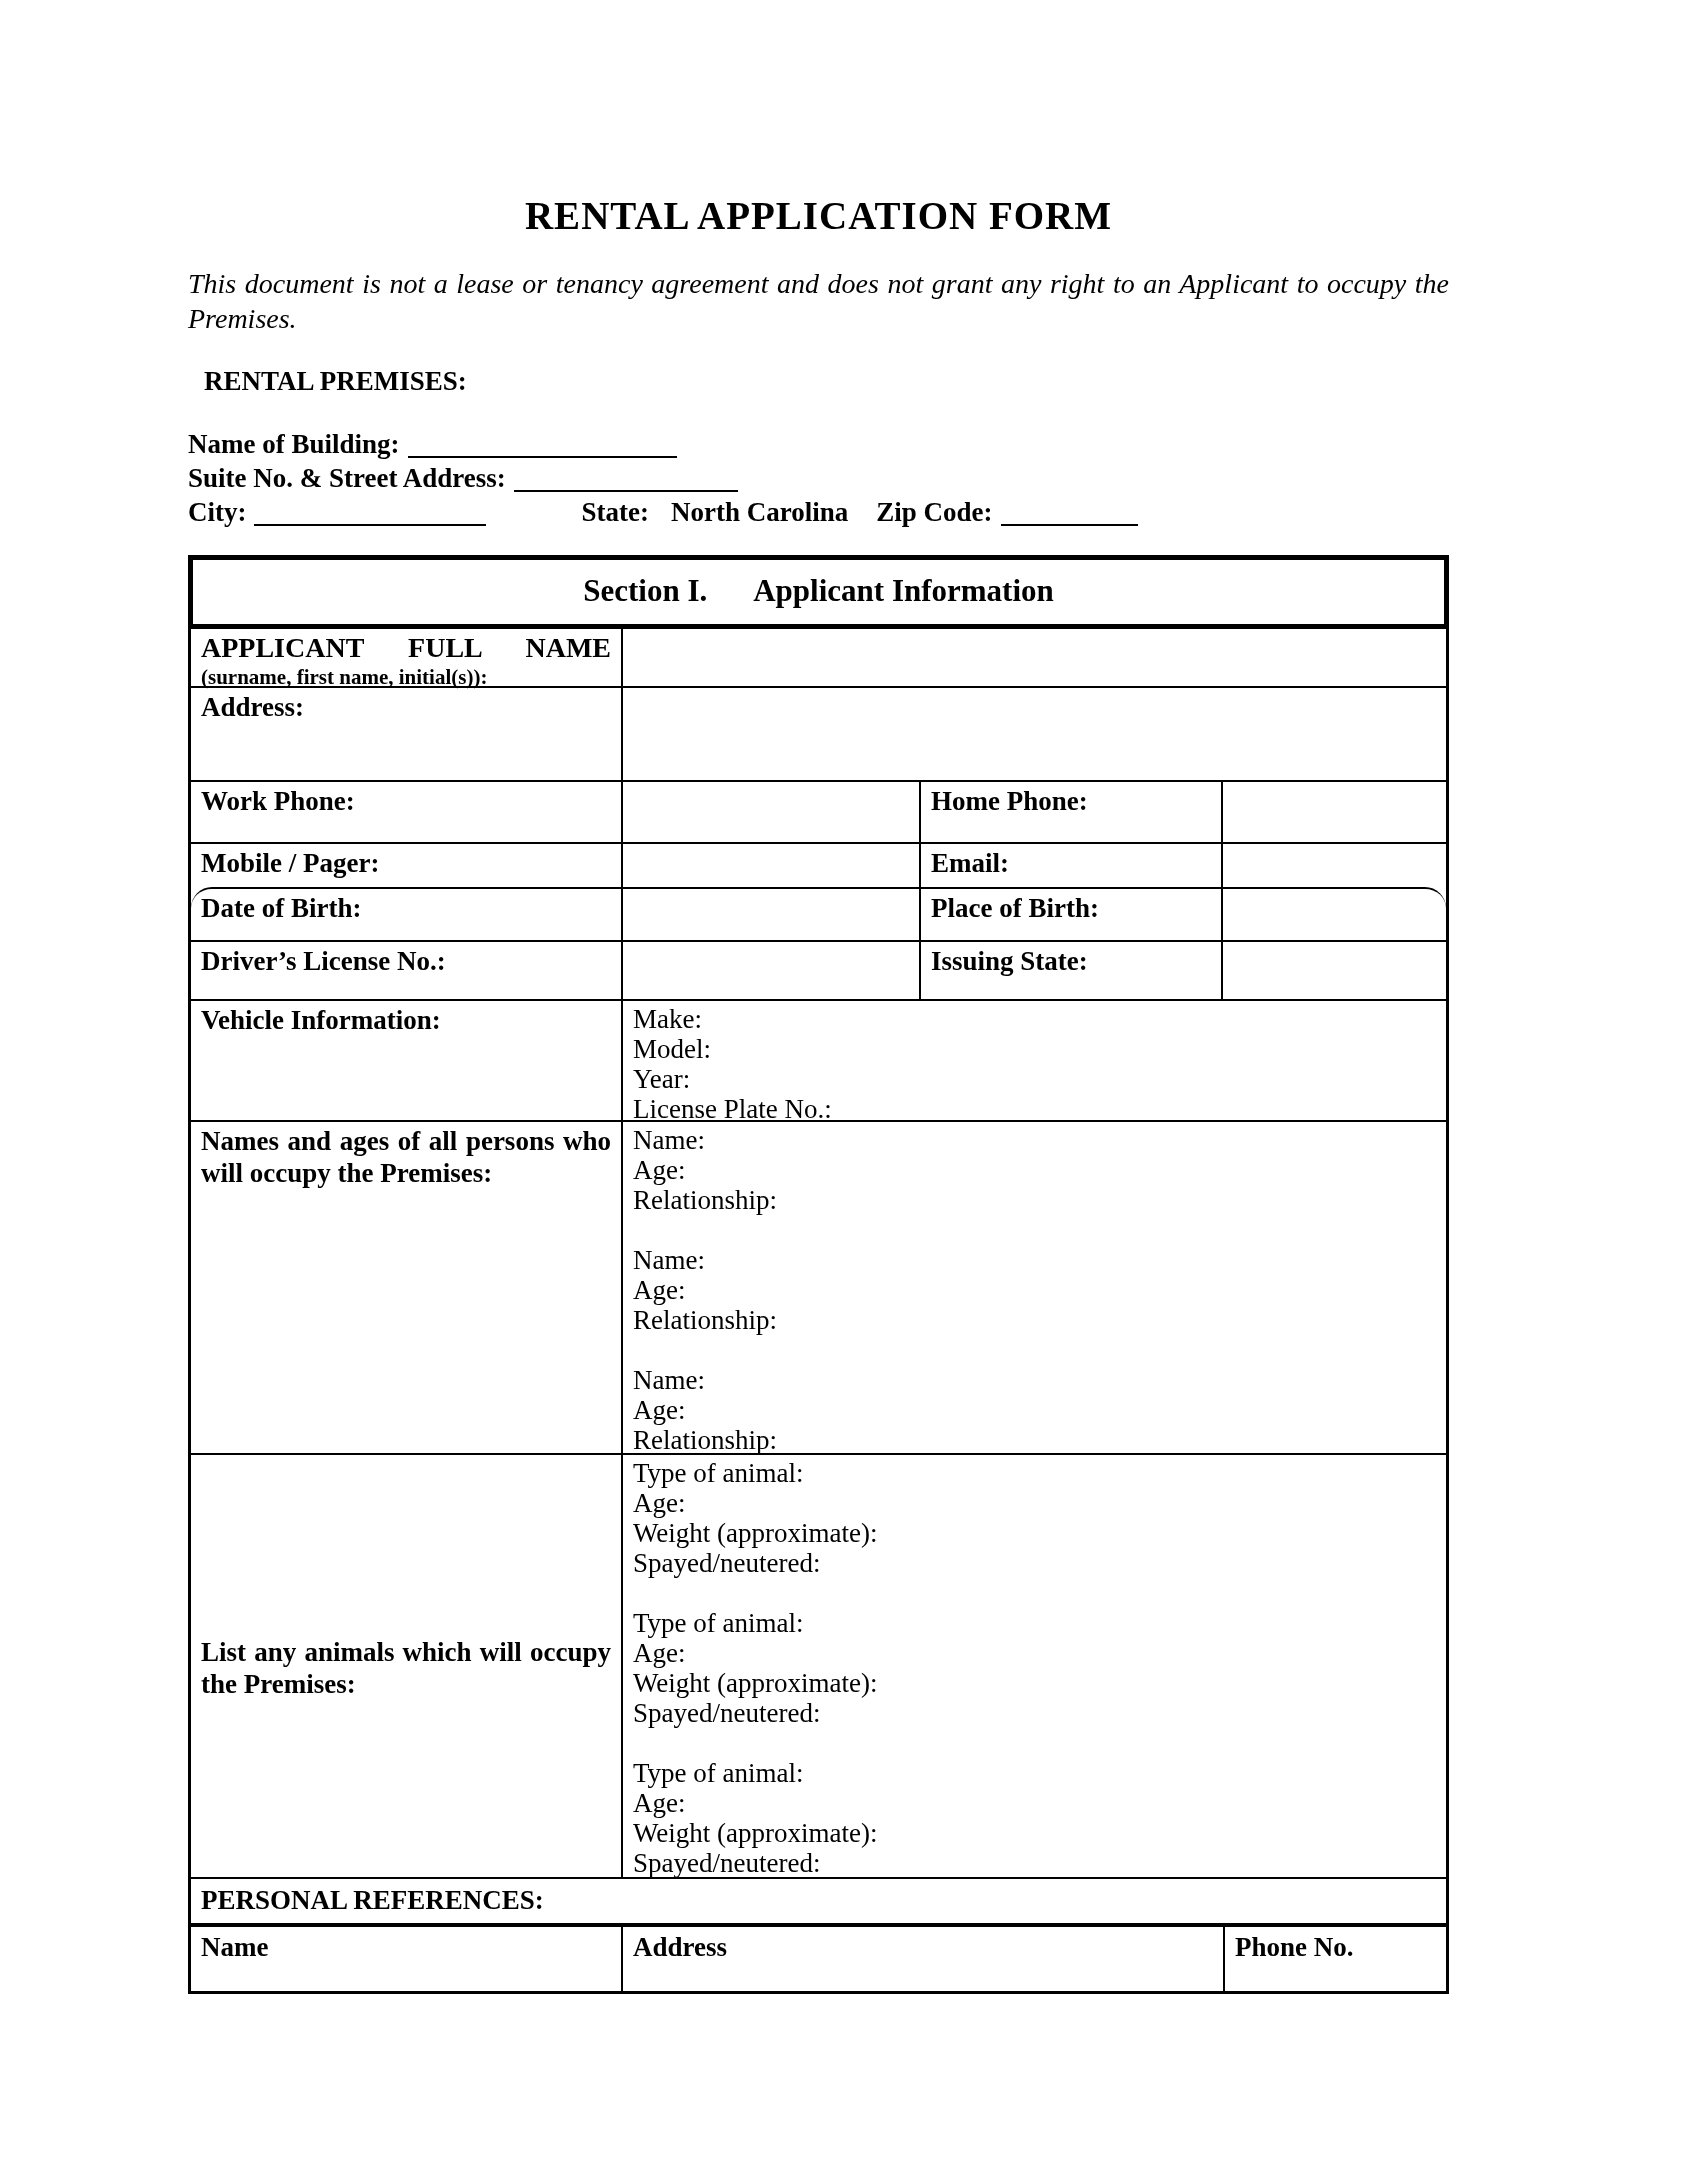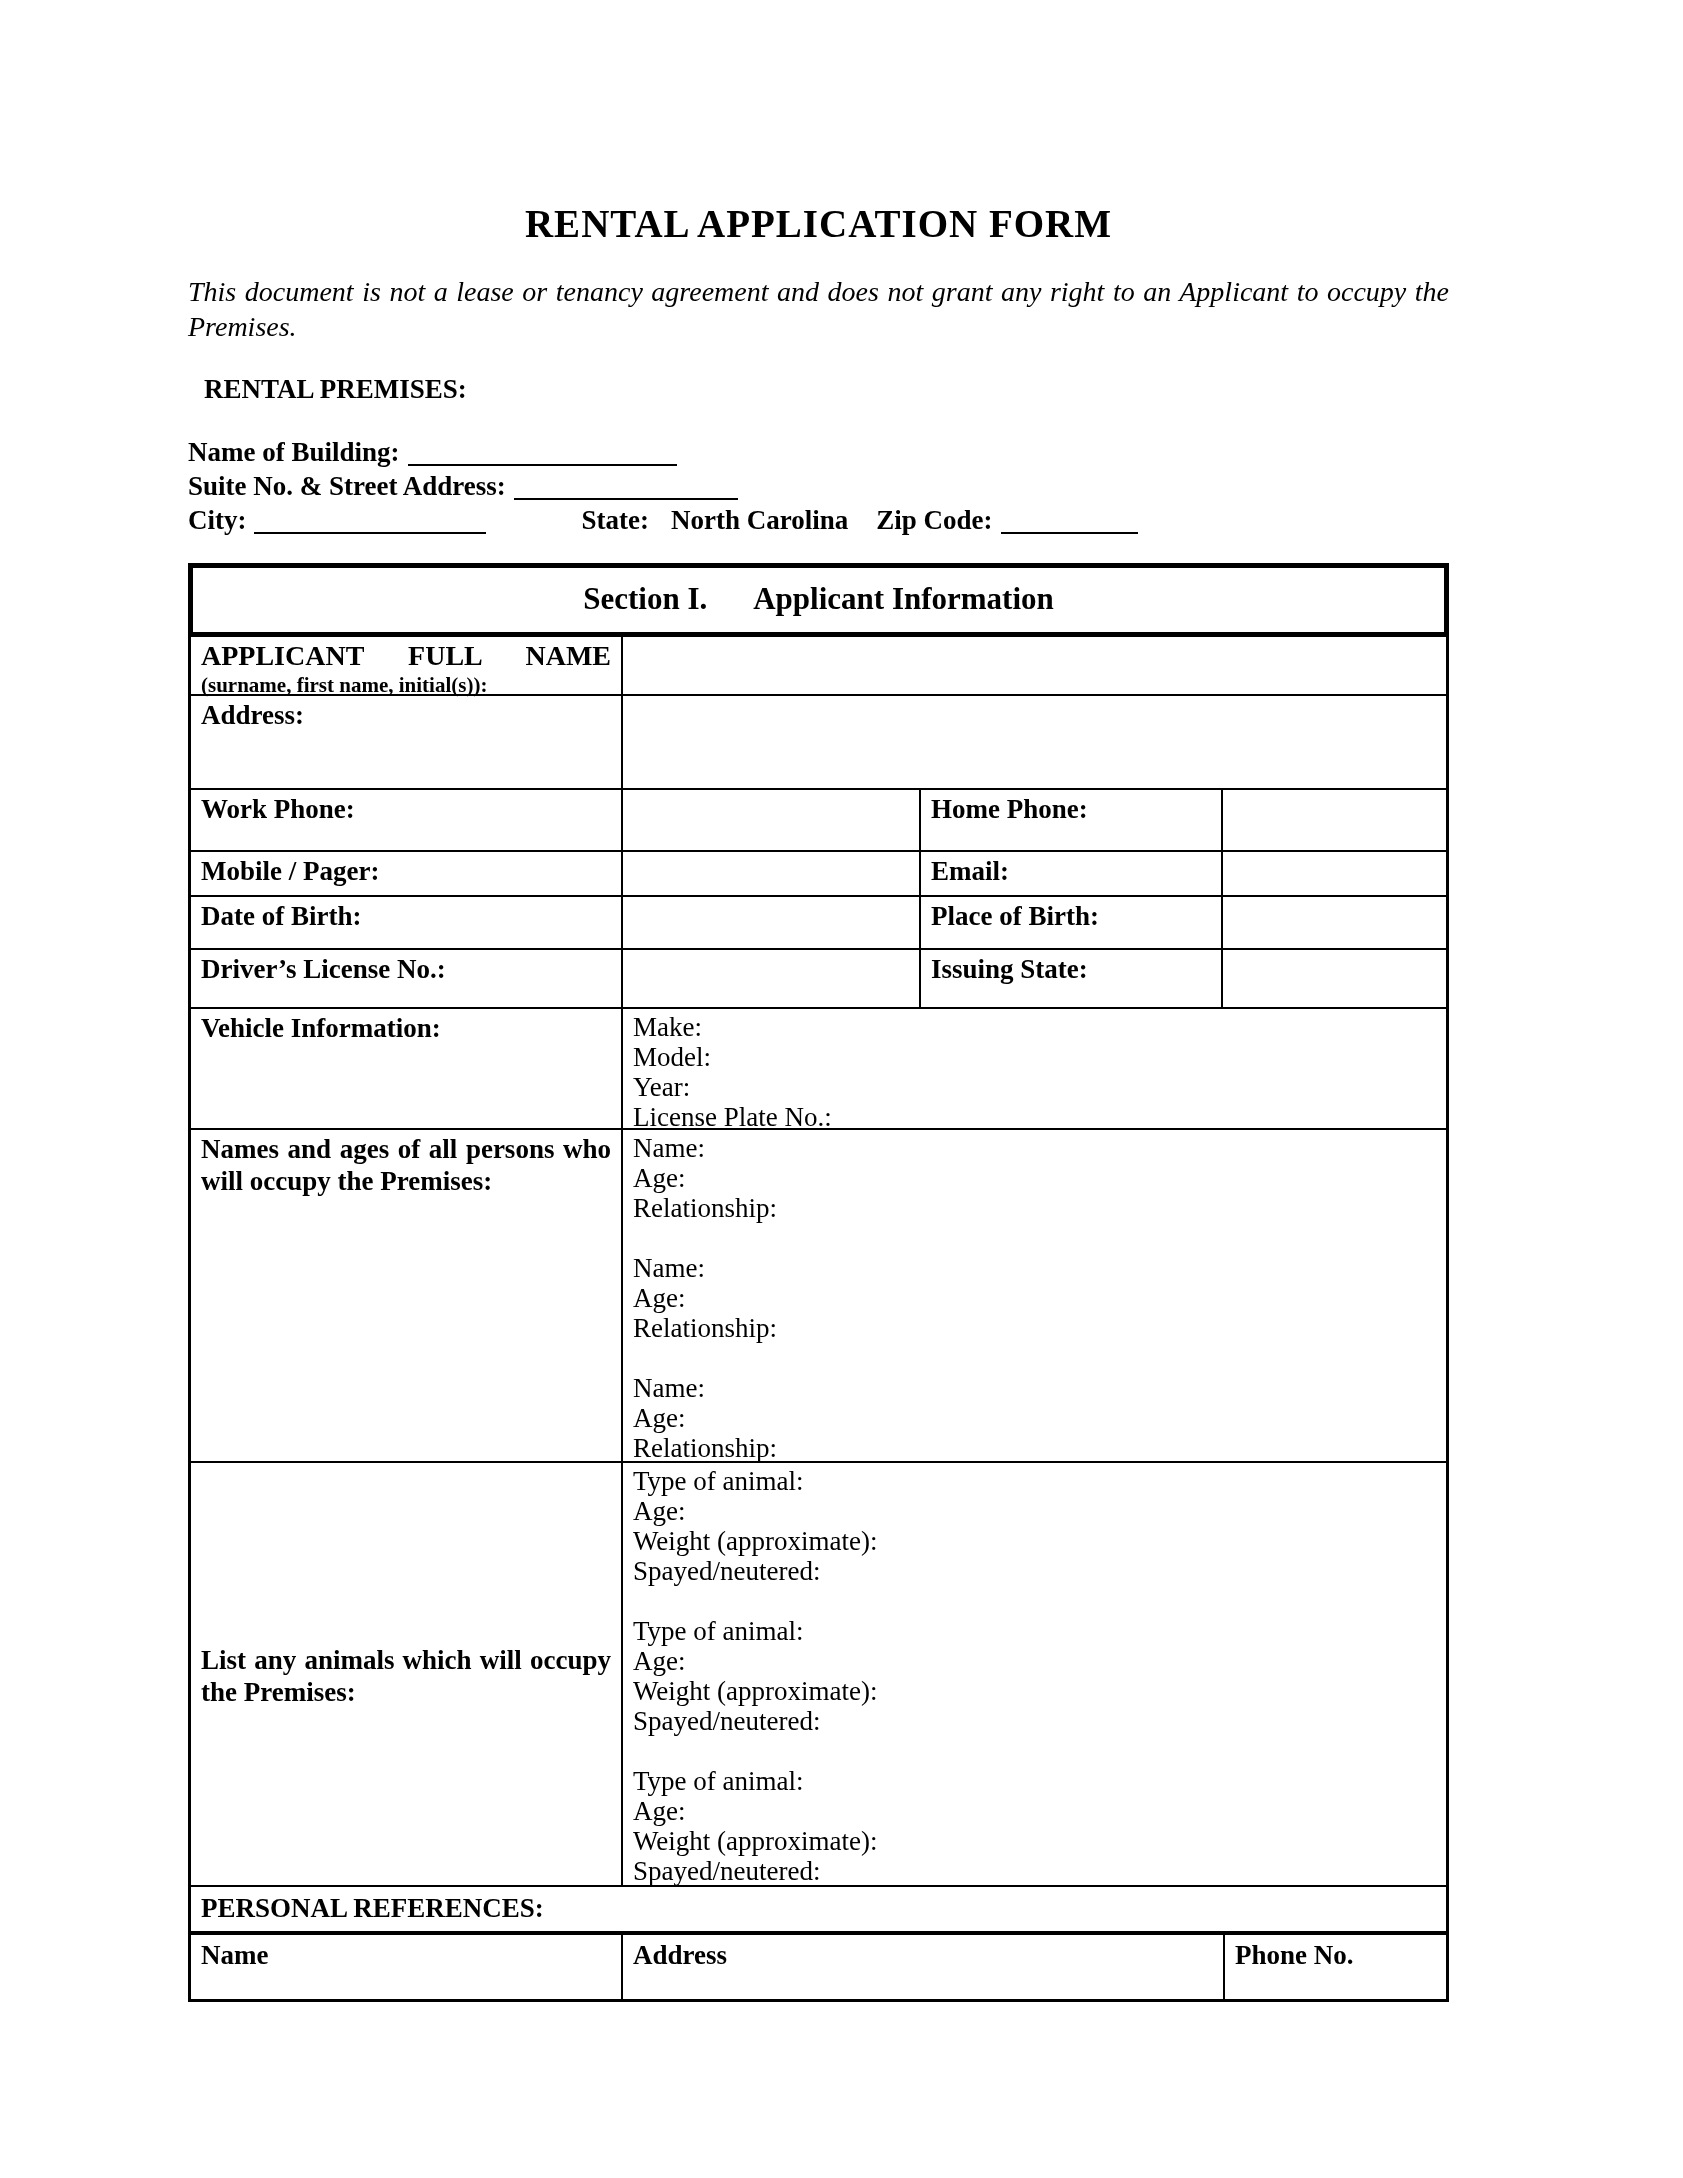--- a/index.html
+++ b/index.html
@@ -3,21 +3,21 @@
 <meta charset="utf-8">
 <style>
   html,body { margin:0; padding:0; background:#ffffff; }
   .page {
     position:relative; width:1683px; height:2178px; background:#ffffff;
     font-family:"Liberation Serif", serif; color:#000000; overflow:hidden;
   }
   .doc { position:absolute; left:188px; top:188px; width:1261px; }
 
   .title {
-    margin:12px; text-align:center; font-size:39px; font-weight:bold;
+    margin:4px; text-align:center; font-size:39px; font-weight:bold;
     letter-spacing:1px; line-height:48px;
   }
   .disclaimer {
     margin:26px 0 0 0; font-style:italic; font-size:28px; line-height:35px;
     text-align:justify;
   }
   .premises-heading { margin:30px 0 0 16px; font-size:27px; font-weight:bold; }
 
   .fields { margin-top:30px; font-size:27px; font-weight:bold; }
   .field-line { line-height:34px; white-space:nowrap; }
@@ -51,21 +51,21 @@
   .grow { flex:1 1 auto; }
   .w-label { flex:0 0 430px; }
   .w-val1  { flex:0 0 298px; }
   .w-lab2  { flex:0 0 302px; }
   .w-addr  { flex:0 0 602px; }
 
   .r-name { height:57px; }
   .r-address { height:94px; }
   .r-pair0 { height:62px; }
   .r-pair1 { height:45px; }
-  .r-pair2 { height:53px; }
+  .r-pair2 { height:53px;border-radius:21px; }
   .r-pair3 { height:59px; }
   .r-vehicle { height:121px; }
   .r-occupants { height:333px; }
   .r-animals { height:424px;align-items:center; }
   .r-refs { height:46px; }
   .r-refcols { height:68px; }
 
   .bold-label { font-weight:bold; line-height:32px; }
   .just { text-align:justify; }
   .name-l1 {

